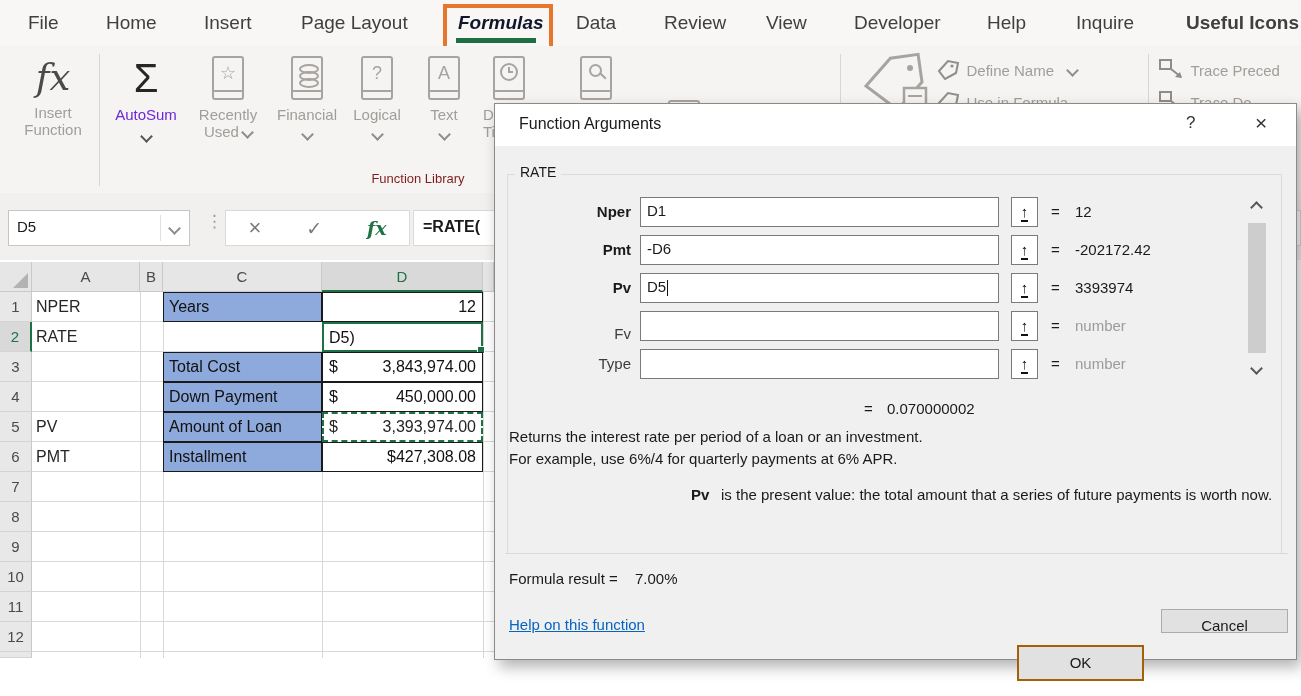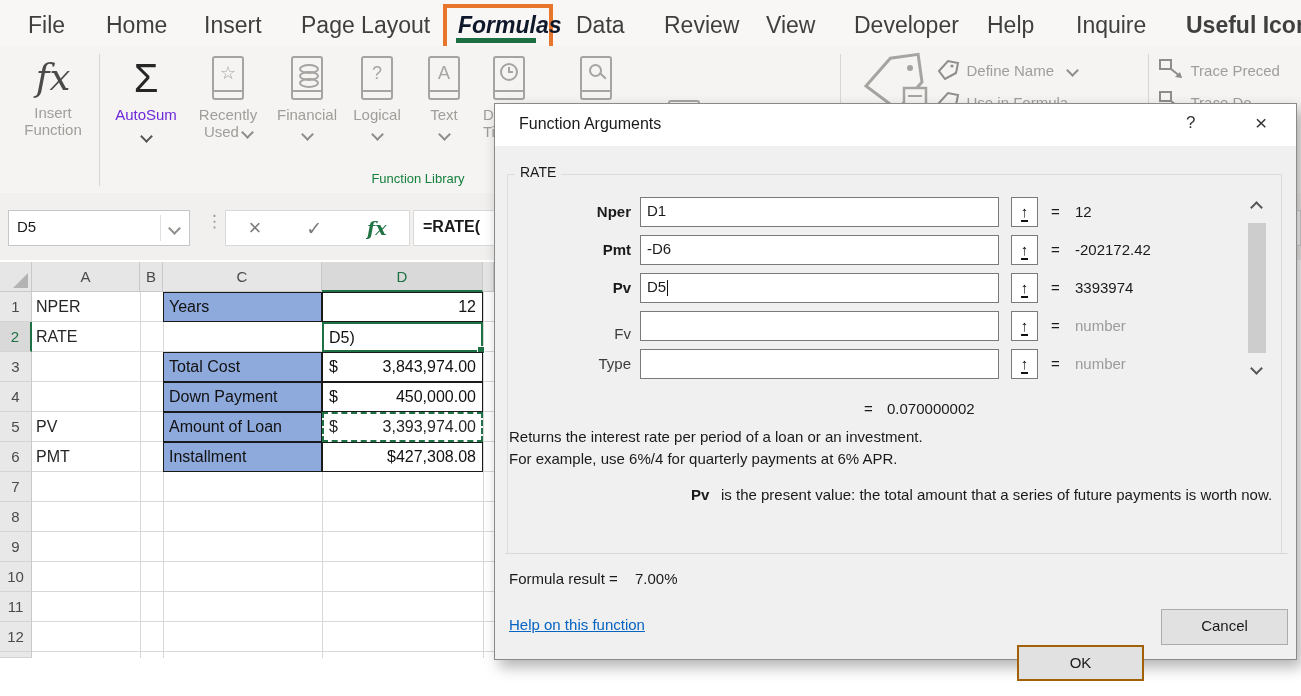--- a/index.html
+++ b/index.html
@@ -3,34 +3,34 @@
 <meta charset="utf-8">
 <style>
   html,body{margin:0;padding:0;background:#fff;}
   #canvas{position:relative;width:1301px;height:696px;background:#fff;overflow:hidden;
           font-family:"Liberation Sans",sans-serif;color:#262626;}
   .abs{position:absolute;}
   
   .tabbar{left:0;top:0;width:1301px;height:46px;background:#f8f7f5;}
   .ribbon{left:0;top:46px;width:1301px;height:147px;background:#f5f4f2;border-bottom:1px solid #dcdad7;}
   .fbar{left:0;top:193px;width:1301px;height:67px;background:#f1f0ee;}
-  .tab{top:12px;font-size:23px;color:#3f3f3f;white-space:nowrap;}
+  .tab{top:12px;font-size:19px;color:#3f3f3f;white-space:nowrap;}
   .tab-active{color:#0f172a;font-weight:bold;font-style:italic;}
   .hlbox{left:443px;top:4px;width:102px;height:42px;border:4px solid #E8752C;background:transparent;}
   .grnline{left:456px;top:38px;width:80px;height:5px;background:#1D6F43;}
   .vsep{width:1px;background:#d8d6d3;}
   .book{width:32px;height:44px;border:2px solid #a6a3a0;border-radius:3px;position:relative;box-sizing:border-box;}
   .book::after{content:"";position:absolute;left:0;right:0;bottom:6px;border-top:2px solid #a6a3a0;}
   .book .gl{position:absolute;left:0;right:0;top:4px;text-align:center;color:#a6a3a0;font-size:18px;line-height:22px;}
   .rlbl{font-size:15px;color:#a09d9a;text-align:center;white-space:nowrap;}
   .rlbl-on{color:#6d28d9;text-align:center;}
   .chev{display:inline-block;width:7px;height:7px;border-right:2px solid #8f8c89;border-bottom:2px solid #8f8c89;transform:rotate(45deg);}
   .chev-up{transform:rotate(-135deg);}
   .chev-dark{border-color:#555;}
-  .grouplbl{font-size:13px;color:#15803d;}
+  .grouplbl{font-size:13px;color:#7f1d1d;}
   
   .clockface{display:inline-block;width:18px;height:18px;border:2px solid #a6a3a0;border-radius:50%;position:relative;box-sizing:border-box;}
   .clockface::before{content:"";position:absolute;left:6px;top:2px;width:2px;height:6px;background:#a6a3a0;}
   .clockface::after{content:"";position:absolute;left:6px;top:6px;width:5px;height:2px;background:#a6a3a0;}
   .mag{display:inline-block;width:13px;height:13px;border:2px solid #a6a3a0;border-radius:50%;position:relative;box-sizing:border-box;}
   .mag::after{content:"";position:absolute;left:8px;top:9px;width:8px;height:2px;background:#a6a3a0;transform:rotate(45deg);}
   .coins{display:inline-block;width:18px;}
   .coins i{display:block;width:16px;height:6px;border:2px solid #a6a3a0;border-radius:50%;margin:-3px auto 0;}
   .coins i:first-child{margin-top:0;}
   
@@ -331,16 +331,16 @@
     <div class="abs dtext" style="left:14px;top:344px;">For example, use 6%/4 for quarterly payments at 6% APR.</div>
 
     <div class="abs dtext" style="left:196px;top:380px;font-weight:bold;">Pv</div>
     <div class="abs dtext" style="left:226px;top:380px;">is the present value: the total amount that a series of future payments is worth now.</div>
 
     <div class="abs" style="left:10px;top:449px;width:783px;height:1px;background:#d9d9d9;"></div>
     <div class="abs dtext" style="left:14px;top:464px;">Formula result =</div>
     <div class="abs dtext" style="left:140px;top:464px;">7.00%</div>
     <div class="abs link" style="left:14px;top:512px;">Help on this function</div>
     <div class="abs btn btn-ok" style="left:522px;top:505px;width:127px;height:36px;">OK</div>
-    <div class="abs btn btn-cancel" style="left:666px;top:505px;width:127px;height:36px;text-align:center;">Cancel</div>
+    <div class="abs btn btn-cancel" style="left:666px;top:505px;width:127px;height:24px;text-align:center;">Cancel</div>
   </div>
 
 </div>
 
 </body></html>

